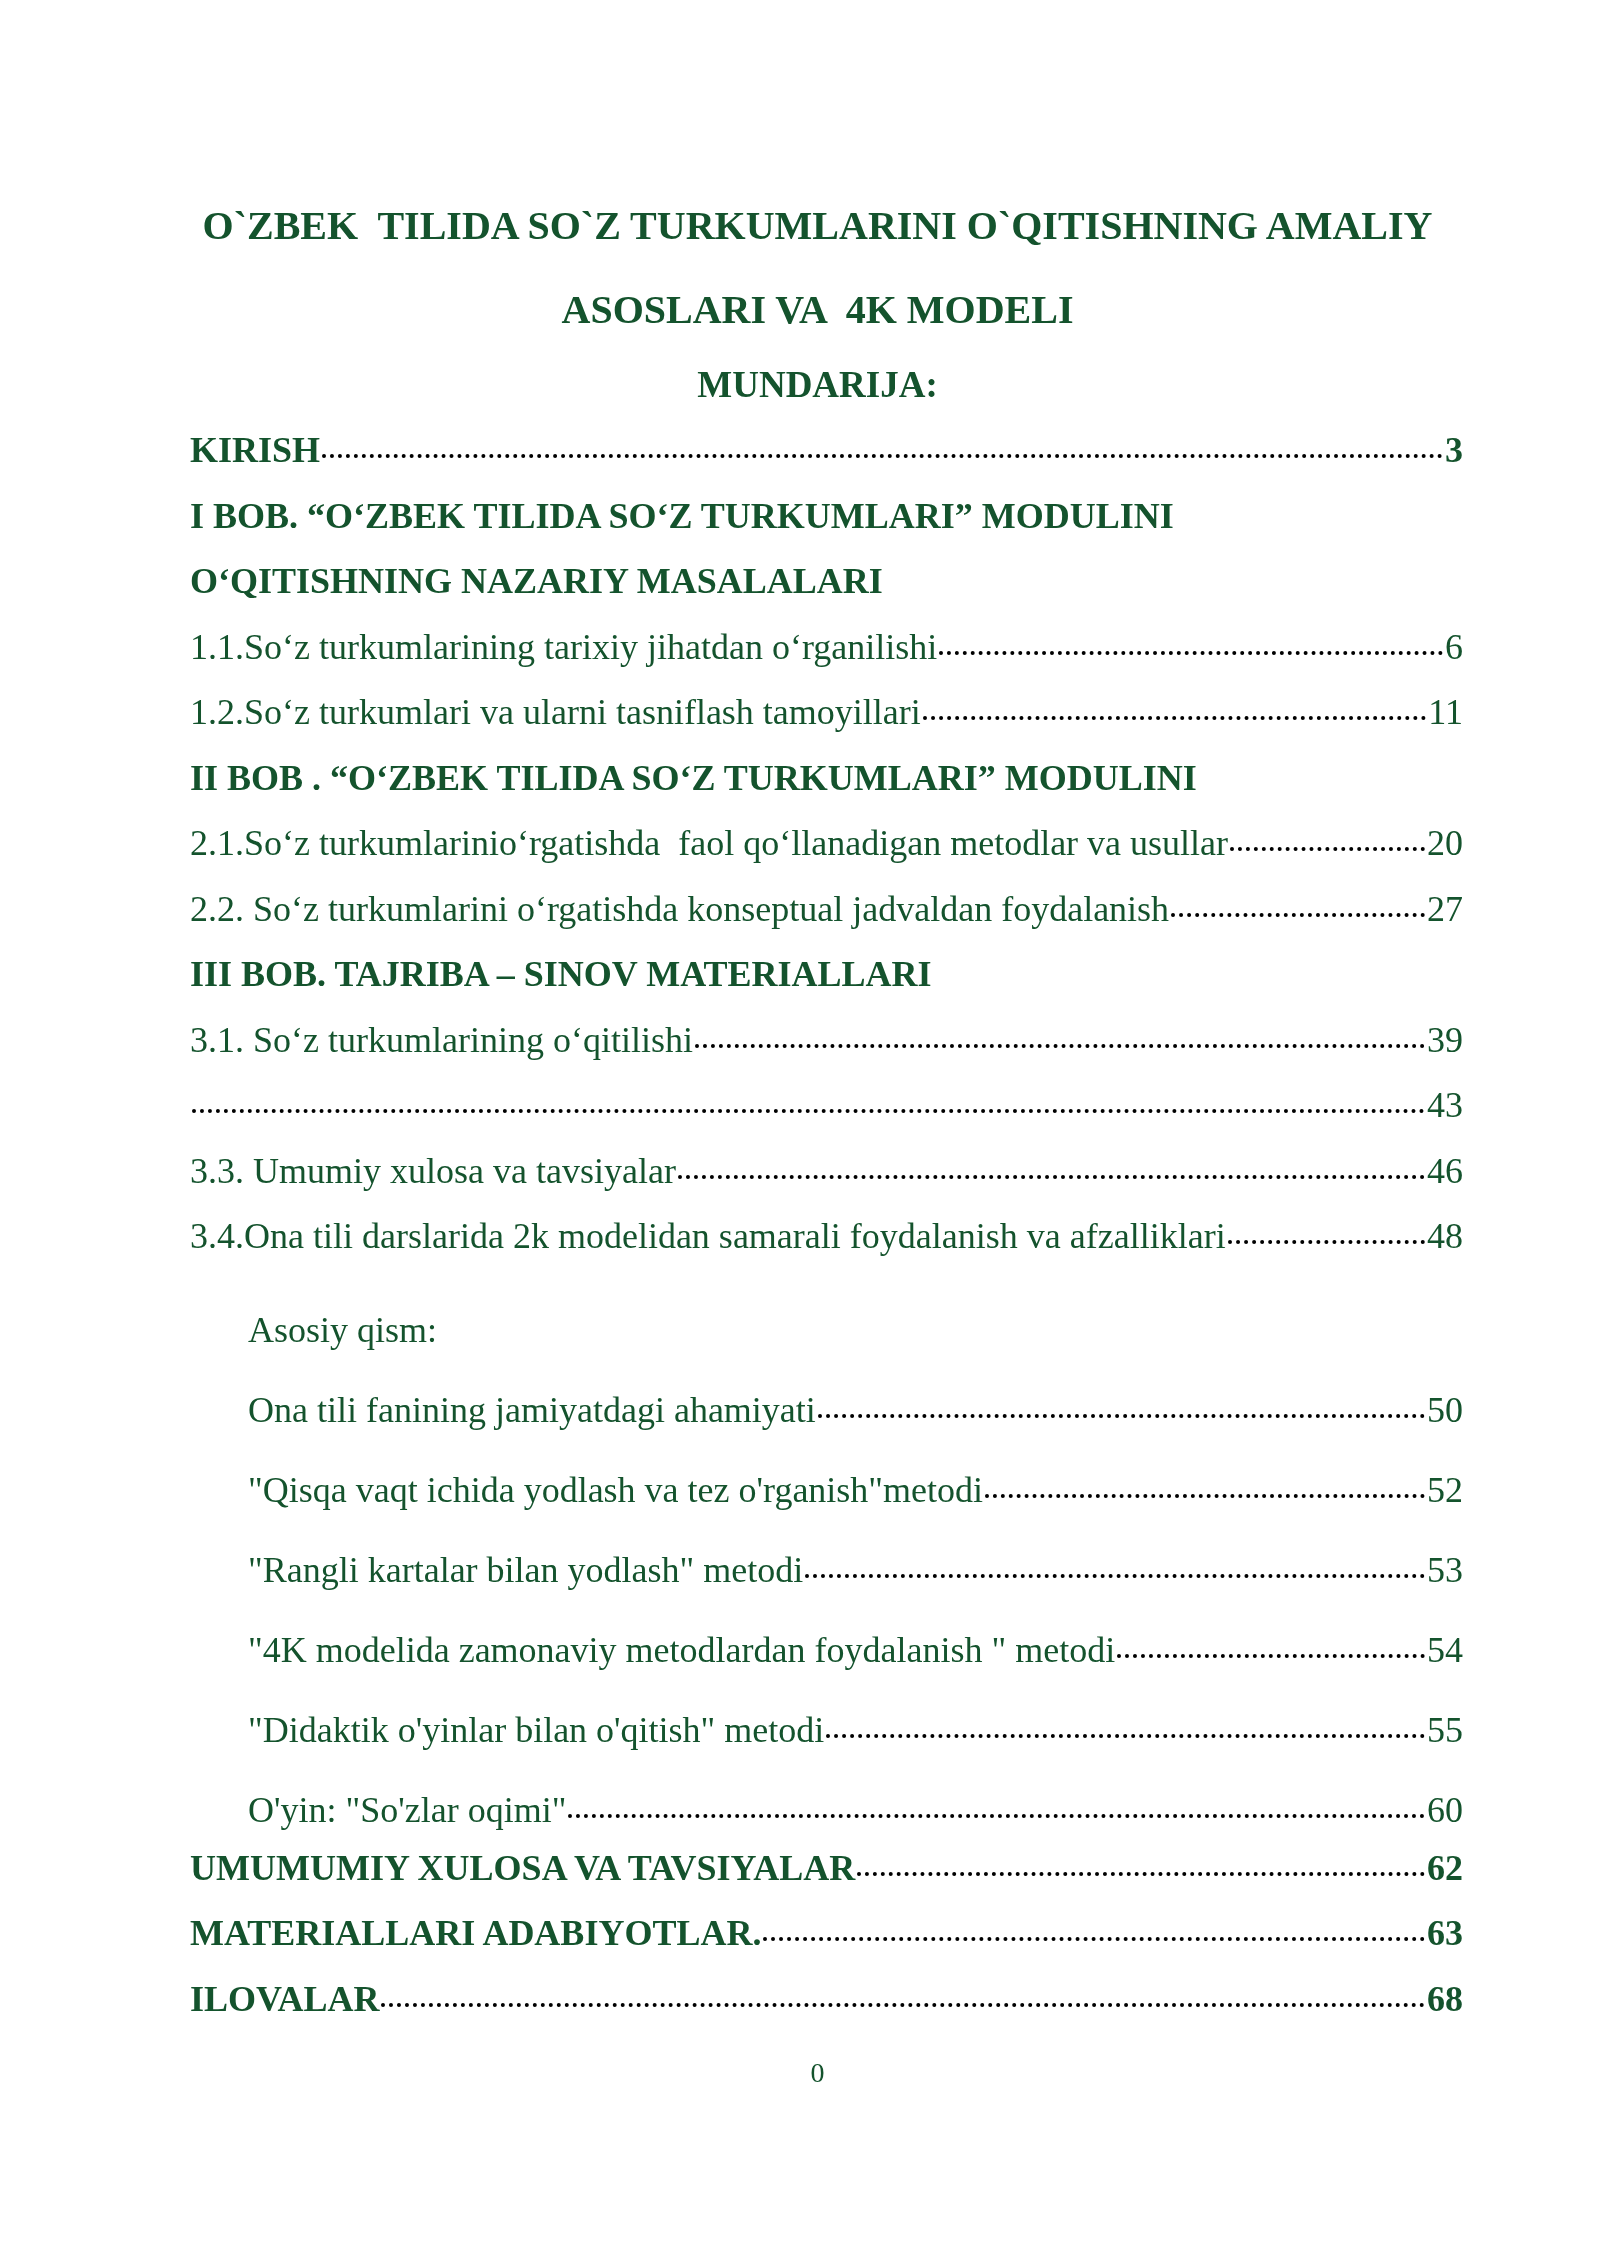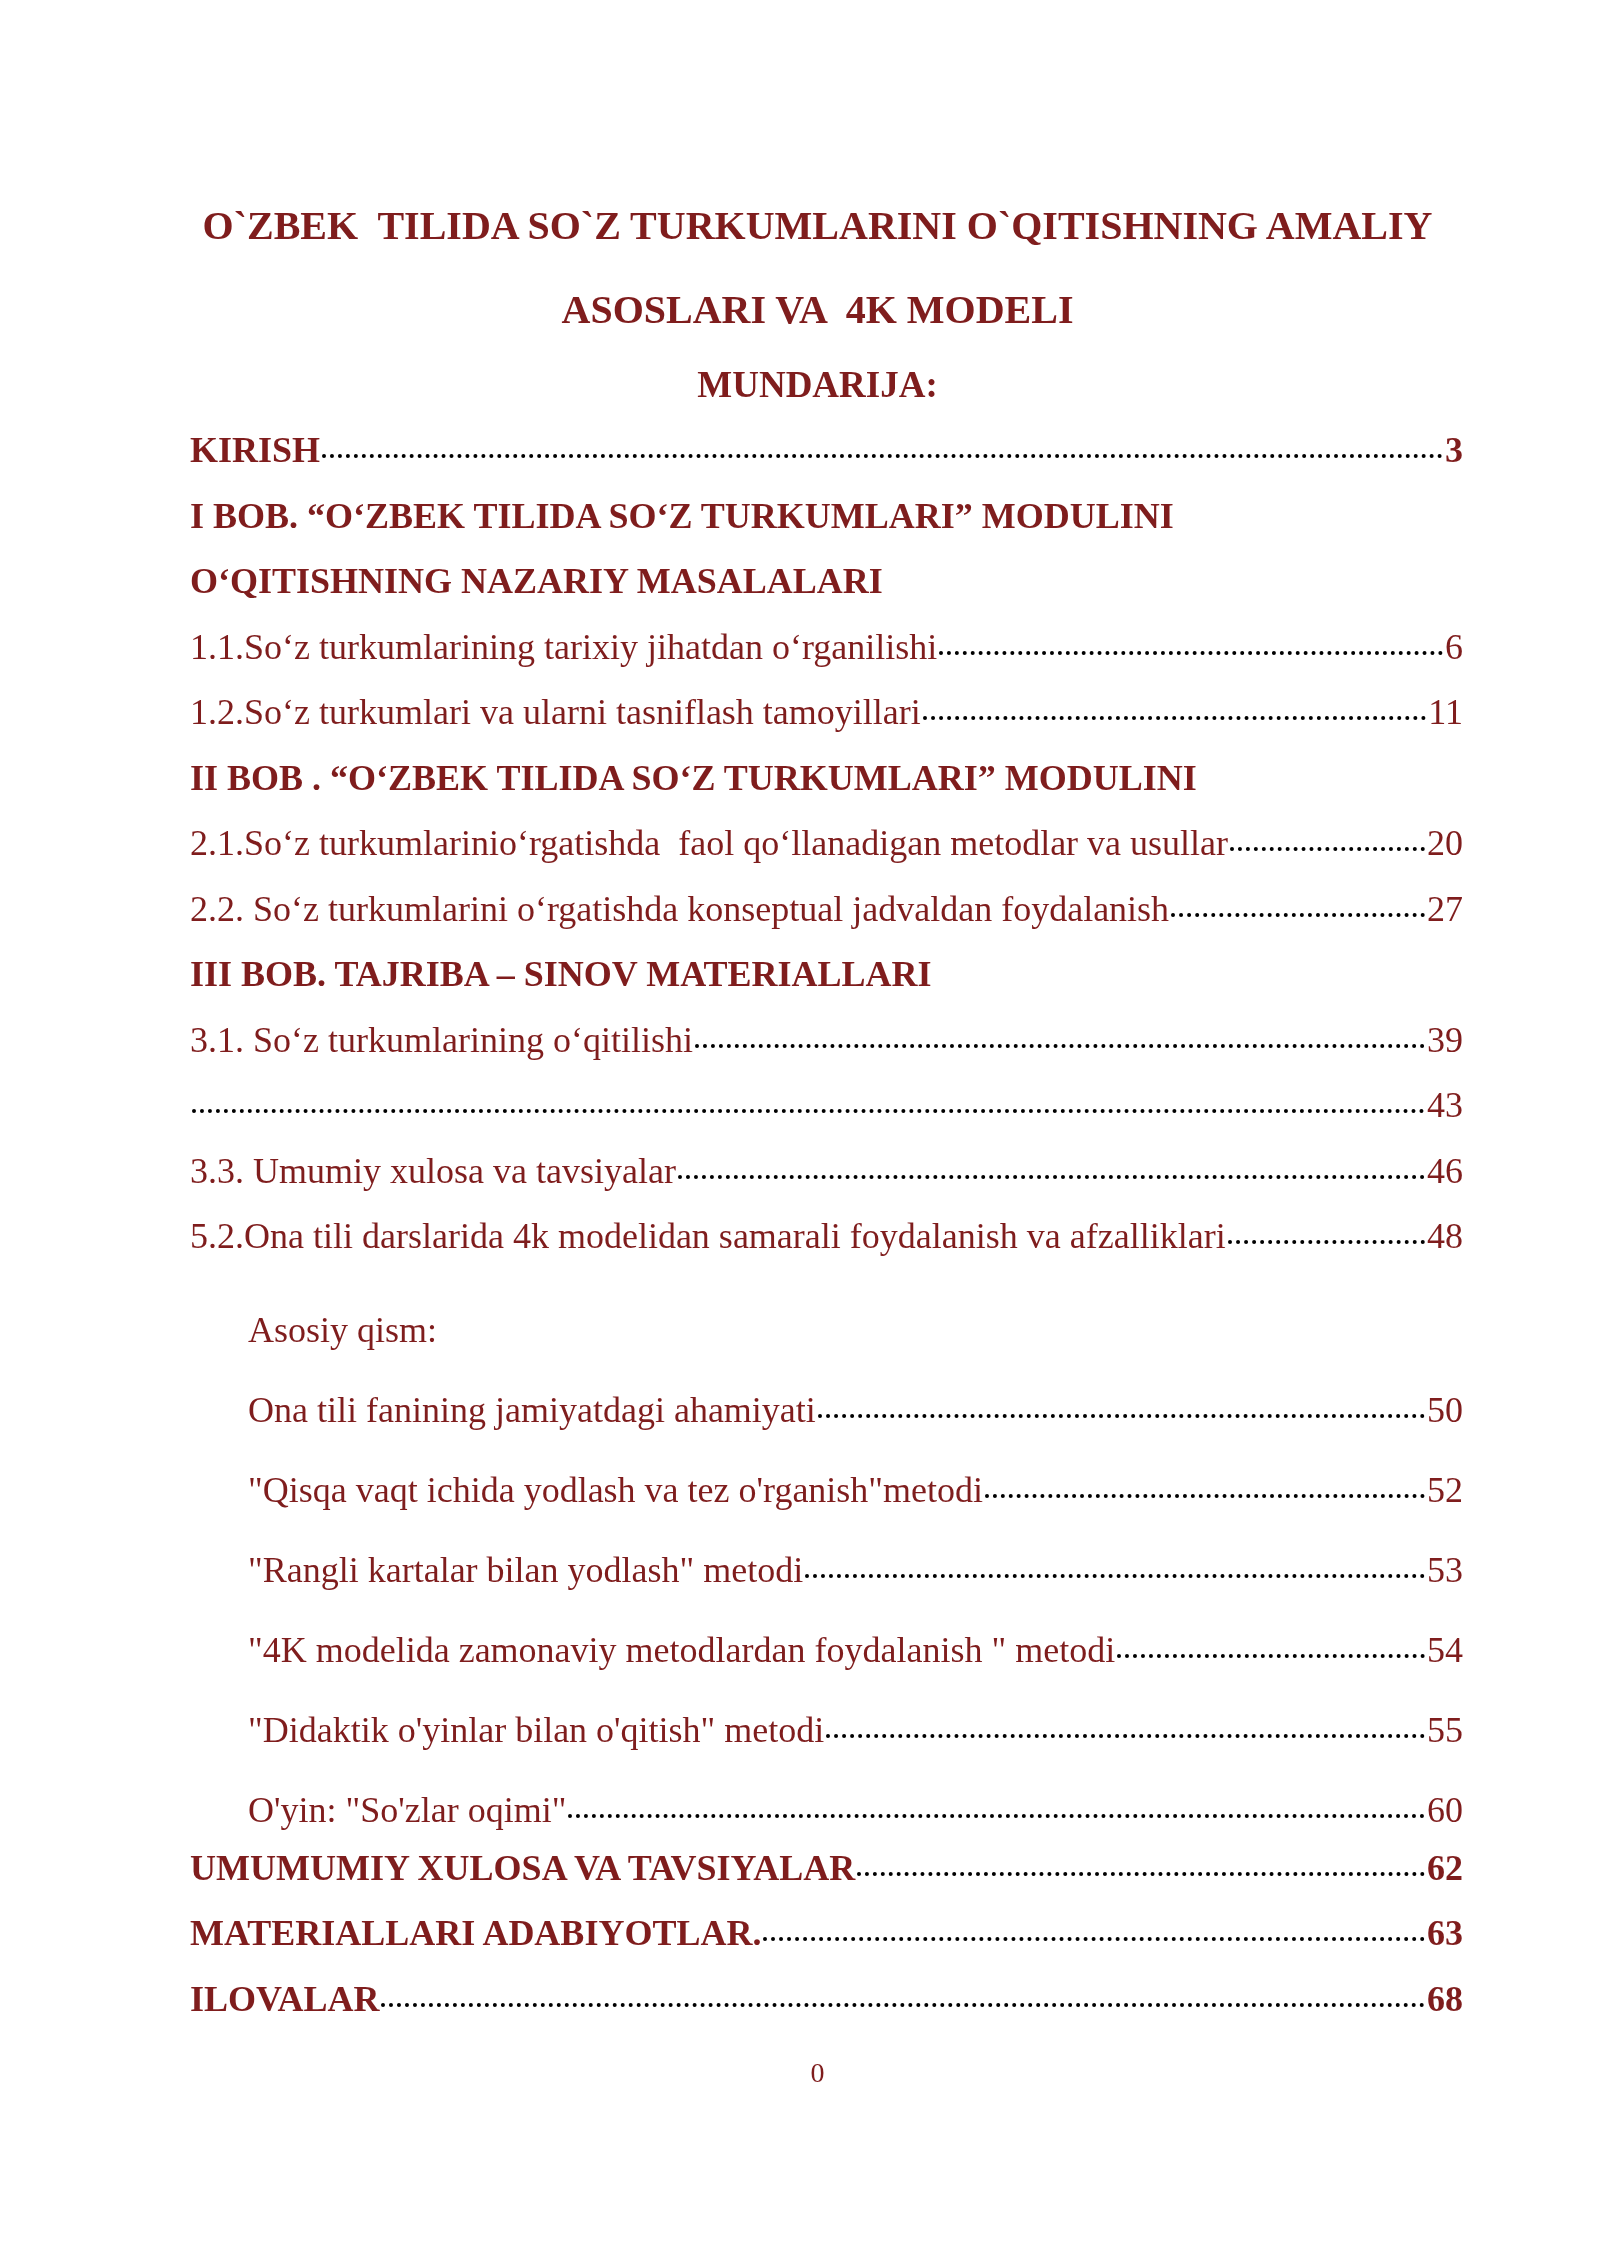--- a/index.html
+++ b/index.html
@@ -5,21 +5,21 @@
   html, body {
     margin: 0;
     padding: 0;
     background: #ffffff;
   }
   .page {
     position: relative;
     width: 1600px;
     height: 2262px;
     background: #ffffff;
-    color: #7f1d1d;
+    color: #14532d;
     font-family: "Liberation Serif", "DejaVu Serif", serif;
     overflow: hidden;
   }
   .content {
     padding: 184px 137px 0 172px;
   }
   .title {
     margin: 0;
     font-size: 40px;
     font-weight: bold;
@@ -135,21 +135,21 @@
         <div class="row main">
           <span class="leader"></span>
           <span class="pagenum">43</span>
         </div>
         <div class="row main">
           <span class="label">3.3. Umumiy xulosa va tavsiyalar</span>
           <span class="leader"></span>
           <span class="pagenum">46</span>
         </div>
         <div class="row main">
-          <span class="label">5.2.Ona tili darslarida 4k modelidan samarali foydalanish va afzalliklari</span>
+          <span class="label">3.4.Ona tili darslarida 2k modelidan samarali foydalanish va afzalliklari</span>
           <span class="leader"></span>
           <span class="pagenum">48</span>
         </div>
         <div class="row asosiy first-asosiy">
           <span class="label">Asosiy qism:</span>
         </div>
         <div class="row asosiy">
           <span class="label">Ona tili fanining jamiyatdagi ahamiyati</span>
           <span class="leader"></span>
           <span class="pagenum">50</span>

